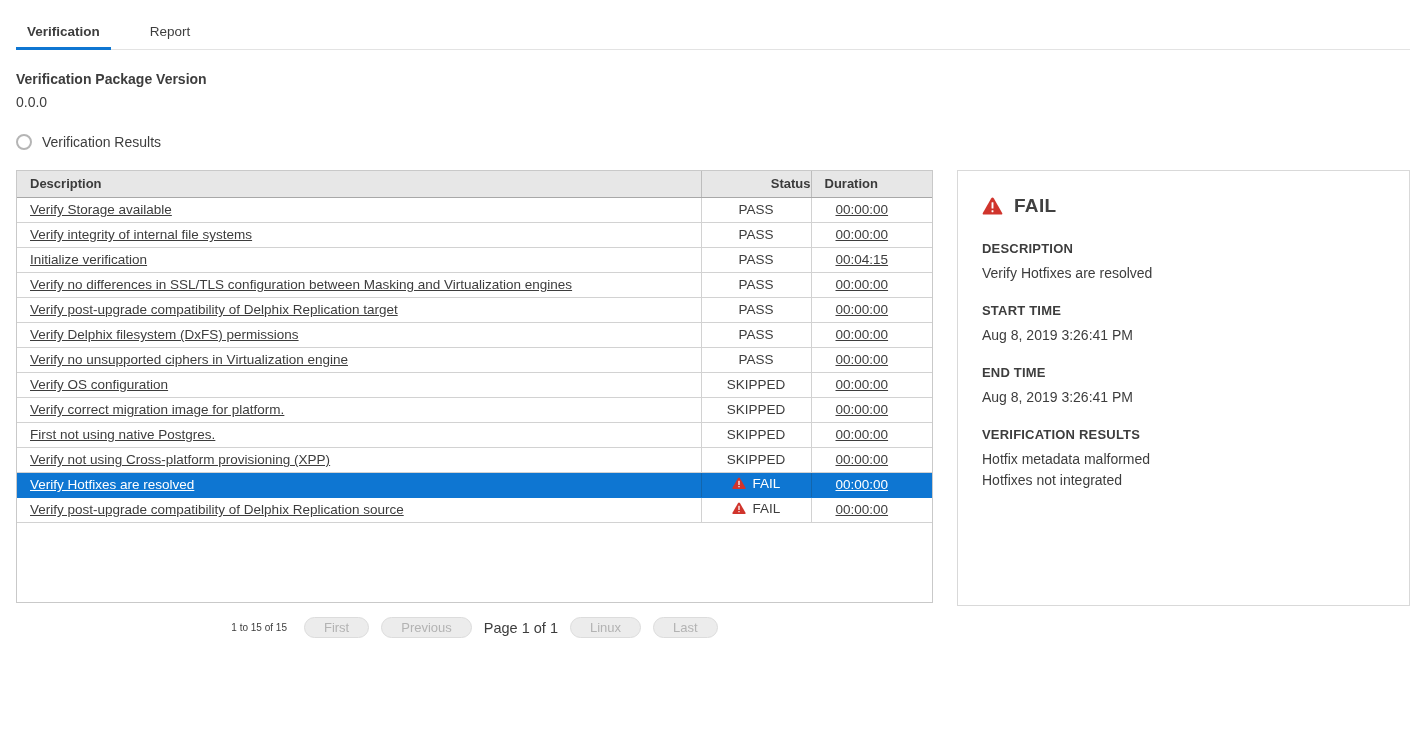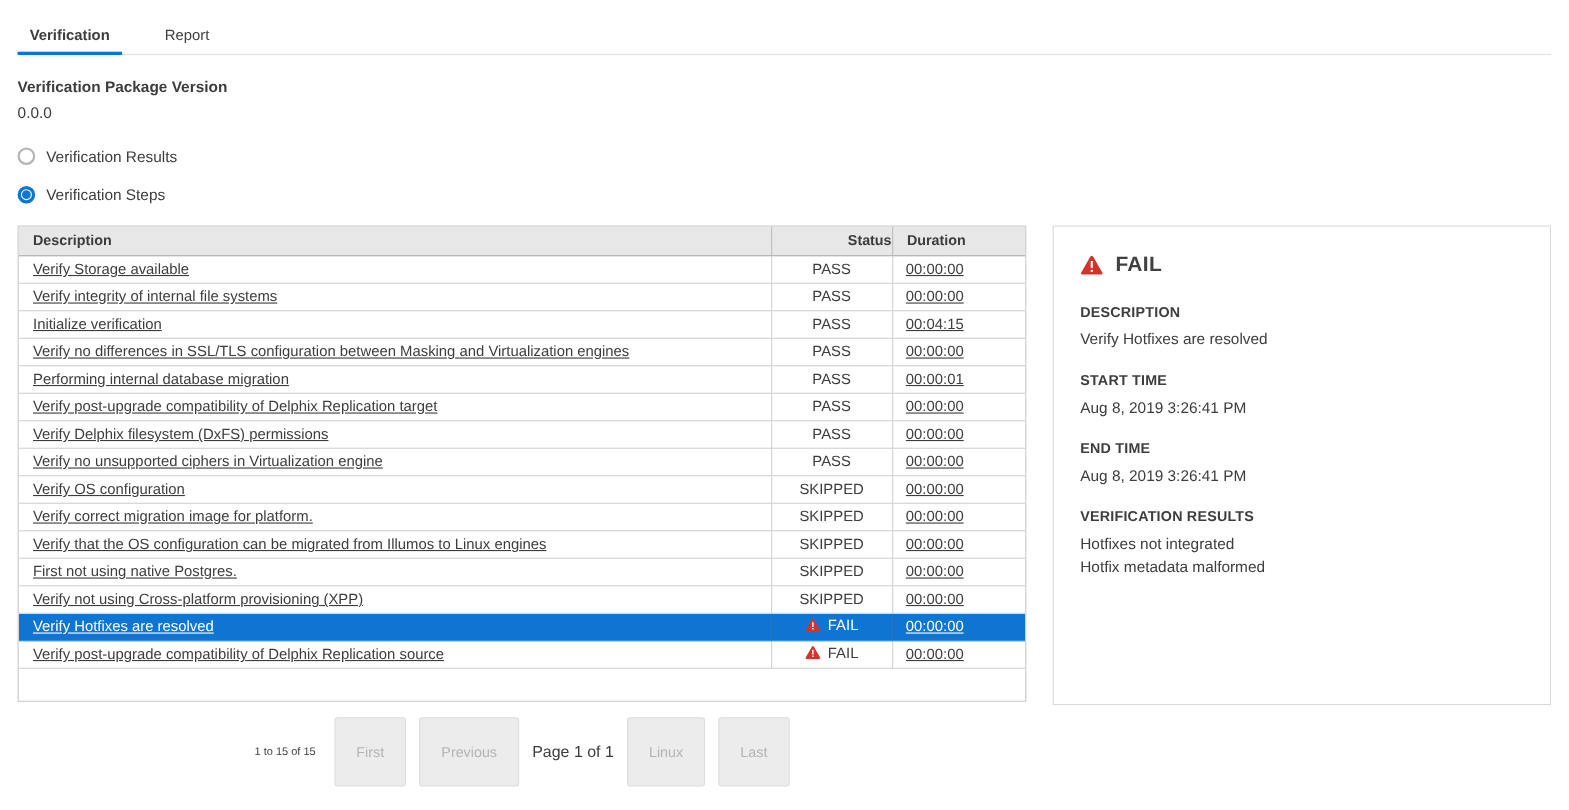--- a/index.html
+++ b/index.html
@@ -44,33 +44,33 @@
   col.c-desc{width:684px;} col.c-status{width:110px;} col.c-dur{width:121px;}
   thead th{
     background:#e7e7e7;height:26px;font-size:13px;font-weight:bold;text-align:left;
     padding:0 0 0 13px;border-bottom:1px solid #a8a8a8;border-right:1px solid #bdbdbd;color:#3b3b3b;
   }
   thead th:last-child{border-right:none;}
   thead th.th-center{text-align:right;padding-left:0;}
   tbody td{height:25px;padding:0 0 0 13px;border-bottom:1px solid var(--row-border);border-right:1px solid var(--row-border);white-space:nowrap;overflow:hidden;text-decoration:underline;}
   tbody td:last-child{border-right:none;}
   td.status-cell{text-align:center;padding-left:0;}
-  td.dur-cell{padding-left:12px;}
+  td.dur-cell{padding-left:24px;}
   .status-inner{display:inline-flex;align-items:center;justify-content:center;gap:7px;}
   .warn-icon{display:none;width:14px;height:13px;}
   tr.fail .warn-icon{display:inline-block;}
   tr.selected{background:var(--blue);color:#ffffff;}
   tr.selected td{border-color:#1266ad;border-bottom-color:var(--blue);}
 
   
   .pagination{display:flex;align-items:center;justify-content:center;margin-top:14px;gap:12px;}
   .page-range{font-size:10px;margin-right:5px;}
   .pg-btn{
-    background:#ececec;border:1px solid #dcdcdc;border-radius:3px;color:#b3b3b3;
-    font-size:13px;padding:23px 19px;font-family:inherit;cursor:default;
+    background:#ececec;border:1px solid #dcdcdc;border-radius:15px;color:#b3b3b3;
+    font-size:13px;padding:2px 19px;font-family:inherit;cursor:default;
   }
   .page-label{font-size:14.5px;}
 
   
   .detail-panel{flex:1;margin-left:24px;border:1px solid #d9d9d9;height:436px;padding:24px 24px;background:#fff;}
   .detail-status{display:flex;align-items:center;gap:11px;margin-bottom:24px;}
   .detail-status .big-warn{width:21px;height:19px;}
   .detail-status-text{font-size:19px;font-weight:bold;color:#414141;letter-spacing:.3px;}
   .detail-group{margin-bottom:19px;}
   .detail-label{font-size:13px;font-weight:bold;margin-bottom:7px;letter-spacing:.2px;}
@@ -86,24 +86,20 @@
 
 <div class="pkg-section">
   <div class="pkg-label">Verification Package Version</div>
   <div class="pkg-value">0.0.0</div>
 </div>
 
 <div class="radio-group">
   <div class="radio-row">
     <span class="radio-circle"></span>
     <span class="radio-label">Verification Results</span>
-  </div>
-  <div class="radio-row selected">
-    <span class="radio-circle"></span>
-    <span class="radio-label">Verification Steps</span>
   </div>
 </div>
 
 <div class="main">
 
   <div class="left-col">
     <div class="table-wrap">
       <table>
         <colgroup>
             <col class="c-desc">
@@ -152,30 +148,20 @@
     <td>Verify no differences in SSL/TLS configuration between Masking and Virtualization engines</td>
     <td class="status-cell">
       <span class="status-inner">
 
         <span>PASS</span>
       </span>
     </td>
     <td class="dur-cell">00:00:00</td>
   </tr>
             <tr>
-    <td>Performing internal database migration</td>
-    <td class="status-cell">
-      <span class="status-inner">
-
-        <span>PASS</span>
-      </span>
-    </td>
-    <td class="dur-cell">00:00:01</td>
-  </tr>
-            <tr>
     <td>Verify post-upgrade compatibility of Delphix Replication target</td>
     <td class="status-cell">
       <span class="status-inner">
 
         <span>PASS</span>
       </span>
     </td>
     <td class="dur-cell">00:00:00</td>
   </tr>
             <tr>
@@ -203,30 +189,20 @@
     <td class="status-cell">
       <span class="status-inner">
 
         <span>SKIPPED</span>
       </span>
     </td>
     <td class="dur-cell">00:00:00</td>
   </tr>
             <tr>
     <td>Verify correct migration image for platform.</td>
-    <td class="status-cell">
-      <span class="status-inner">
-
-        <span>SKIPPED</span>
-      </span>
-    </td>
-    <td class="dur-cell">00:00:00</td>
-  </tr>
-            <tr>
-    <td>Verify that the OS configuration can be migrated from Illumos to Linux engines</td>
     <td class="status-cell">
       <span class="status-inner">
 
         <span>SKIPPED</span>
       </span>
     </td>
     <td class="dur-cell">00:00:00</td>
   </tr>
             <tr>
     <td>First not using native Postgres.</td>
@@ -310,17 +286,17 @@
       <div class="detail-value">Aug 8, 2019 3:26:41 PM</div>
     </div>
 
     <div class="detail-group">
       <div class="detail-label">END TIME</div>
       <div class="detail-value">Aug 8, 2019 3:26:41 PM</div>
     </div>
 
     <div class="detail-group">
       <div class="detail-label">VERIFICATION RESULTS</div>
+      <div class="detail-value">Hotfix metadata malformed</div>
       <div class="detail-value">Hotfixes not integrated</div>
-      <div class="detail-value">Hotfix metadata malformed</div>
     </div>
   </div>
 </div>
 
 </body></html>

